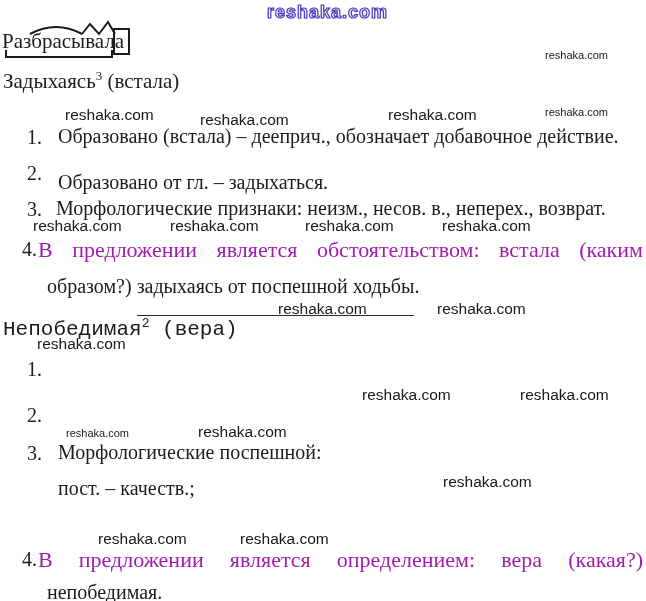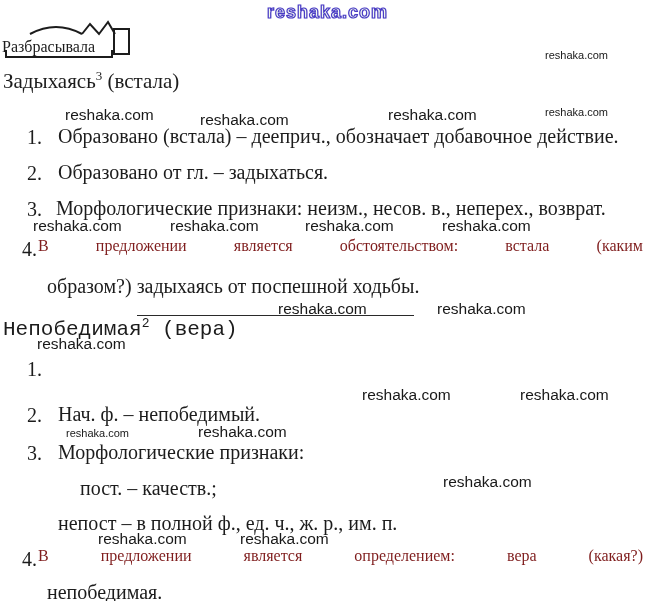--- a/index.html
+++ b/index.html
@@ -12,21 +12,21 @@
     overflow:hidden;
   }
   .abs{position:absolute;white-space:nowrap;}
   
   .t{font-size:20px;line-height:1.05;color:#1c1c1c;}
   .num{font-size:20px;color:#1c1c1c;}
   .heading{font-size:21px;color:#1c1c1c;}
   .heading sup{font-size:13px;}
   
   .just{
-    font-size:16px;line-height:1.05;color:#7f1d1d;
+    font-size:22px;line-height:1.05;color:#a21caf;
     text-align:justify;text-align-last:justify;
     white-space:normal;
   }
   .u-solid{
     border-bottom:1.6px solid #2a2a2a;
     padding-bottom:18px;
   }
   .u-wavy{
     text-decoration:underline;
     text-decoration-style:wavy;
@@ -44,22 +44,22 @@
   .wm-outline{
     font-family:"Liberation Sans", sans-serif;
     font-size:18px;font-weight:bold;letter-spacing:1px;
     color:#f2fbee;
     -webkit-text-stroke:1.2px #4a3cc5;
     text-shadow:0 0 1px #4a3cc5;
   }
   
   .figure{position:absolute;left:2px;top:20px;width:140px;height:44px;}
   .figure .word{
-    position:absolute;left:0;top:18px;
-    font-size:16px;color:#1c1c1c;
+    position:absolute;left:0;top:9px;
+    font-size:21px;color:#1c1c1c;
   }
   .figure svg{position:absolute;left:0;top:0;}
 </style>
 </head>
 <body>
 
 <div class="page">
 
   <span class="wm wm-outline" style="left:267px;top:2px;">reshaka.com</span>
   <span class="wm wm-sm" style="left:545px;top:49px;">reshaka.com</span>
@@ -93,44 +93,42 @@
   </div>
 
   <div class="abs heading" style="left:3px;top:68px;font-family:Liberation Serif, serif;">
     <span>Задыхаясь</span><sup>3</sup><span> (встала)</span>
   </div>
 
   <span class="abs num" style="left:27px;top:126px;">1.</span>
   <div class="abs t" style="left:58px;top:126px;">Образовано (встала) – дееприч., обозначает добавочное действие.</div>
 
   <span class="abs num" style="left:27px;top:162px;">2.</span>
-  <div class="abs t" style="left:58px;top:162px;">Образовано от гл. – задыхаться.</div>
+  <div class="abs t" style="left:58px;top:172px;">Образовано от гл. – задыхаться.</div>
 
   <span class="abs num" style="left:27px;top:198px;">3.</span>
   <div class="abs t" style="left:56px;top:198px;">Морфологические признаки: неизм., несов. в., неперех., возврат.</div>
 
   <span class="abs num" style="left:22px;top:238px;">4.</span>
   <div class="abs just" style="left:38px;top:238px;width:605px;">В предложении является обстоятельством: встала (каким</div>
   <div class="abs t" style="left:47px;top:276px;">
     <span>образом?) </span><span class="u-solid">задыхаясь от поспешной ходьбы</span><span>.</span>
   </div>
 
   <div class="abs heading" style="left:3px;top:316px;font-family:Liberation Mono, monospace;">
     <span>Непобедимая</span><sup>2</sup><span> (вера)</span>
   </div>
 
   <span class="abs num" style="left:27px;top:358px;">1.</span>
 
   <span class="abs num" style="left:27px;top:404px;">2.</span>
-  <div class="abs t" style="left:58px;top:404px;">Нач. ф. – непобедимый.</div>
 
   <span class="abs num" style="left:27px;top:442px;">3.</span>
-  <div class="abs t" style="left:58px;top:442px;">Морфологические признаки:</div>
-  <div class="abs t" style="left:58px;top:478px;margin-left:22px;">пост. – качеств.;</div>
-  <div class="abs t" style="left:58px;top:513px;">непост – в полной ф., ед. ч., ж. р., им. п.</div>
+  <div class="abs t" style="left:58px;top:442px;">Морфологические поспешной:</div>
+  <div class="abs t" style="left:58px;top:478px;">пост. – качеств.;</div>
 
   <span class="abs num" style="left:22px;top:548px;">4.</span>
   <div class="abs just" style="left:38px;top:548px;width:605px;">В предложении является определением: вера (какая?)</div>
   <div class="abs t" style="left:47px;top:582px;">
     <span class="u-wavy">непобедимая</span><span>.</span>
   </div>
 
 </div>
 
 </body></html>

